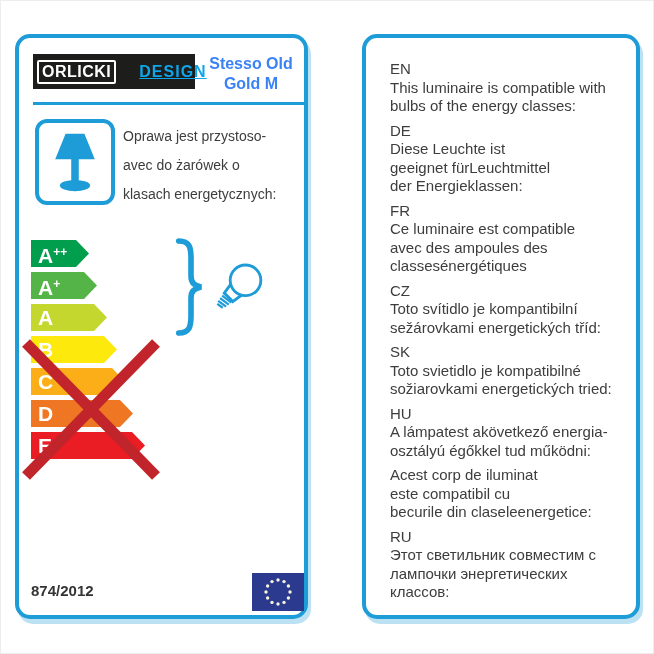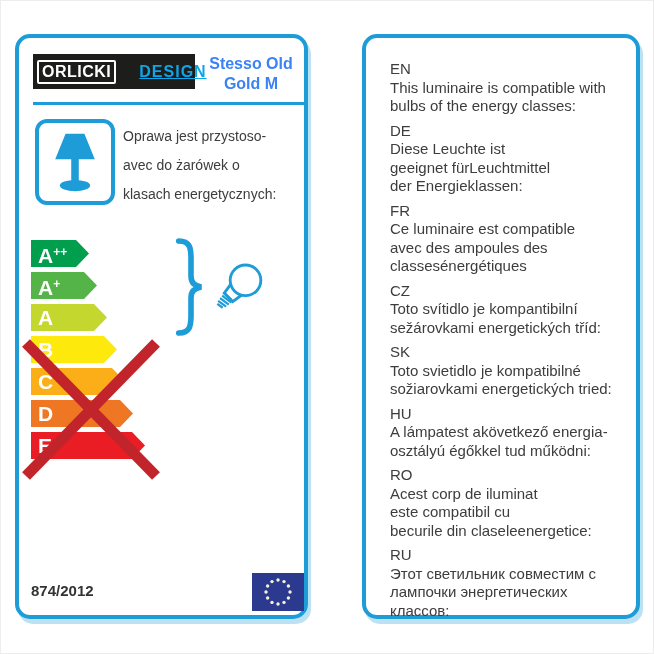--- a/index.html
+++ b/index.html
@@ -216,21 +216,20 @@
         <div class="lang-code">SK</div>
         <div class="lang-line">Toto svietidlo je kompatibilné</div>
         <div class="lang-line">sožiarovkami energetických tried:</div>
       </div>
       <div class="lang-section">
         <div class="lang-code">HU</div>
         <div class="lang-line">A lámpatest akövetkező energia-</div>
         <div class="lang-line">osztályú égőkkel tud működni:</div>
       </div>
       <div class="lang-section">
-        <div class="lang-code">RO</div>
         <div class="lang-line">Acest corp de iluminat</div>
         <div class="lang-line">este compatibil cu</div>
         <div class="lang-line">becurile din claseleenergetice:</div>
       </div>
       <div class="lang-section">
         <div class="lang-code">RU</div>
         <div class="lang-line">Этот светильник совместим с</div>
         <div class="lang-line">лампочки энергетических</div>
         <div class="lang-line">классов:</div>
       </div>

